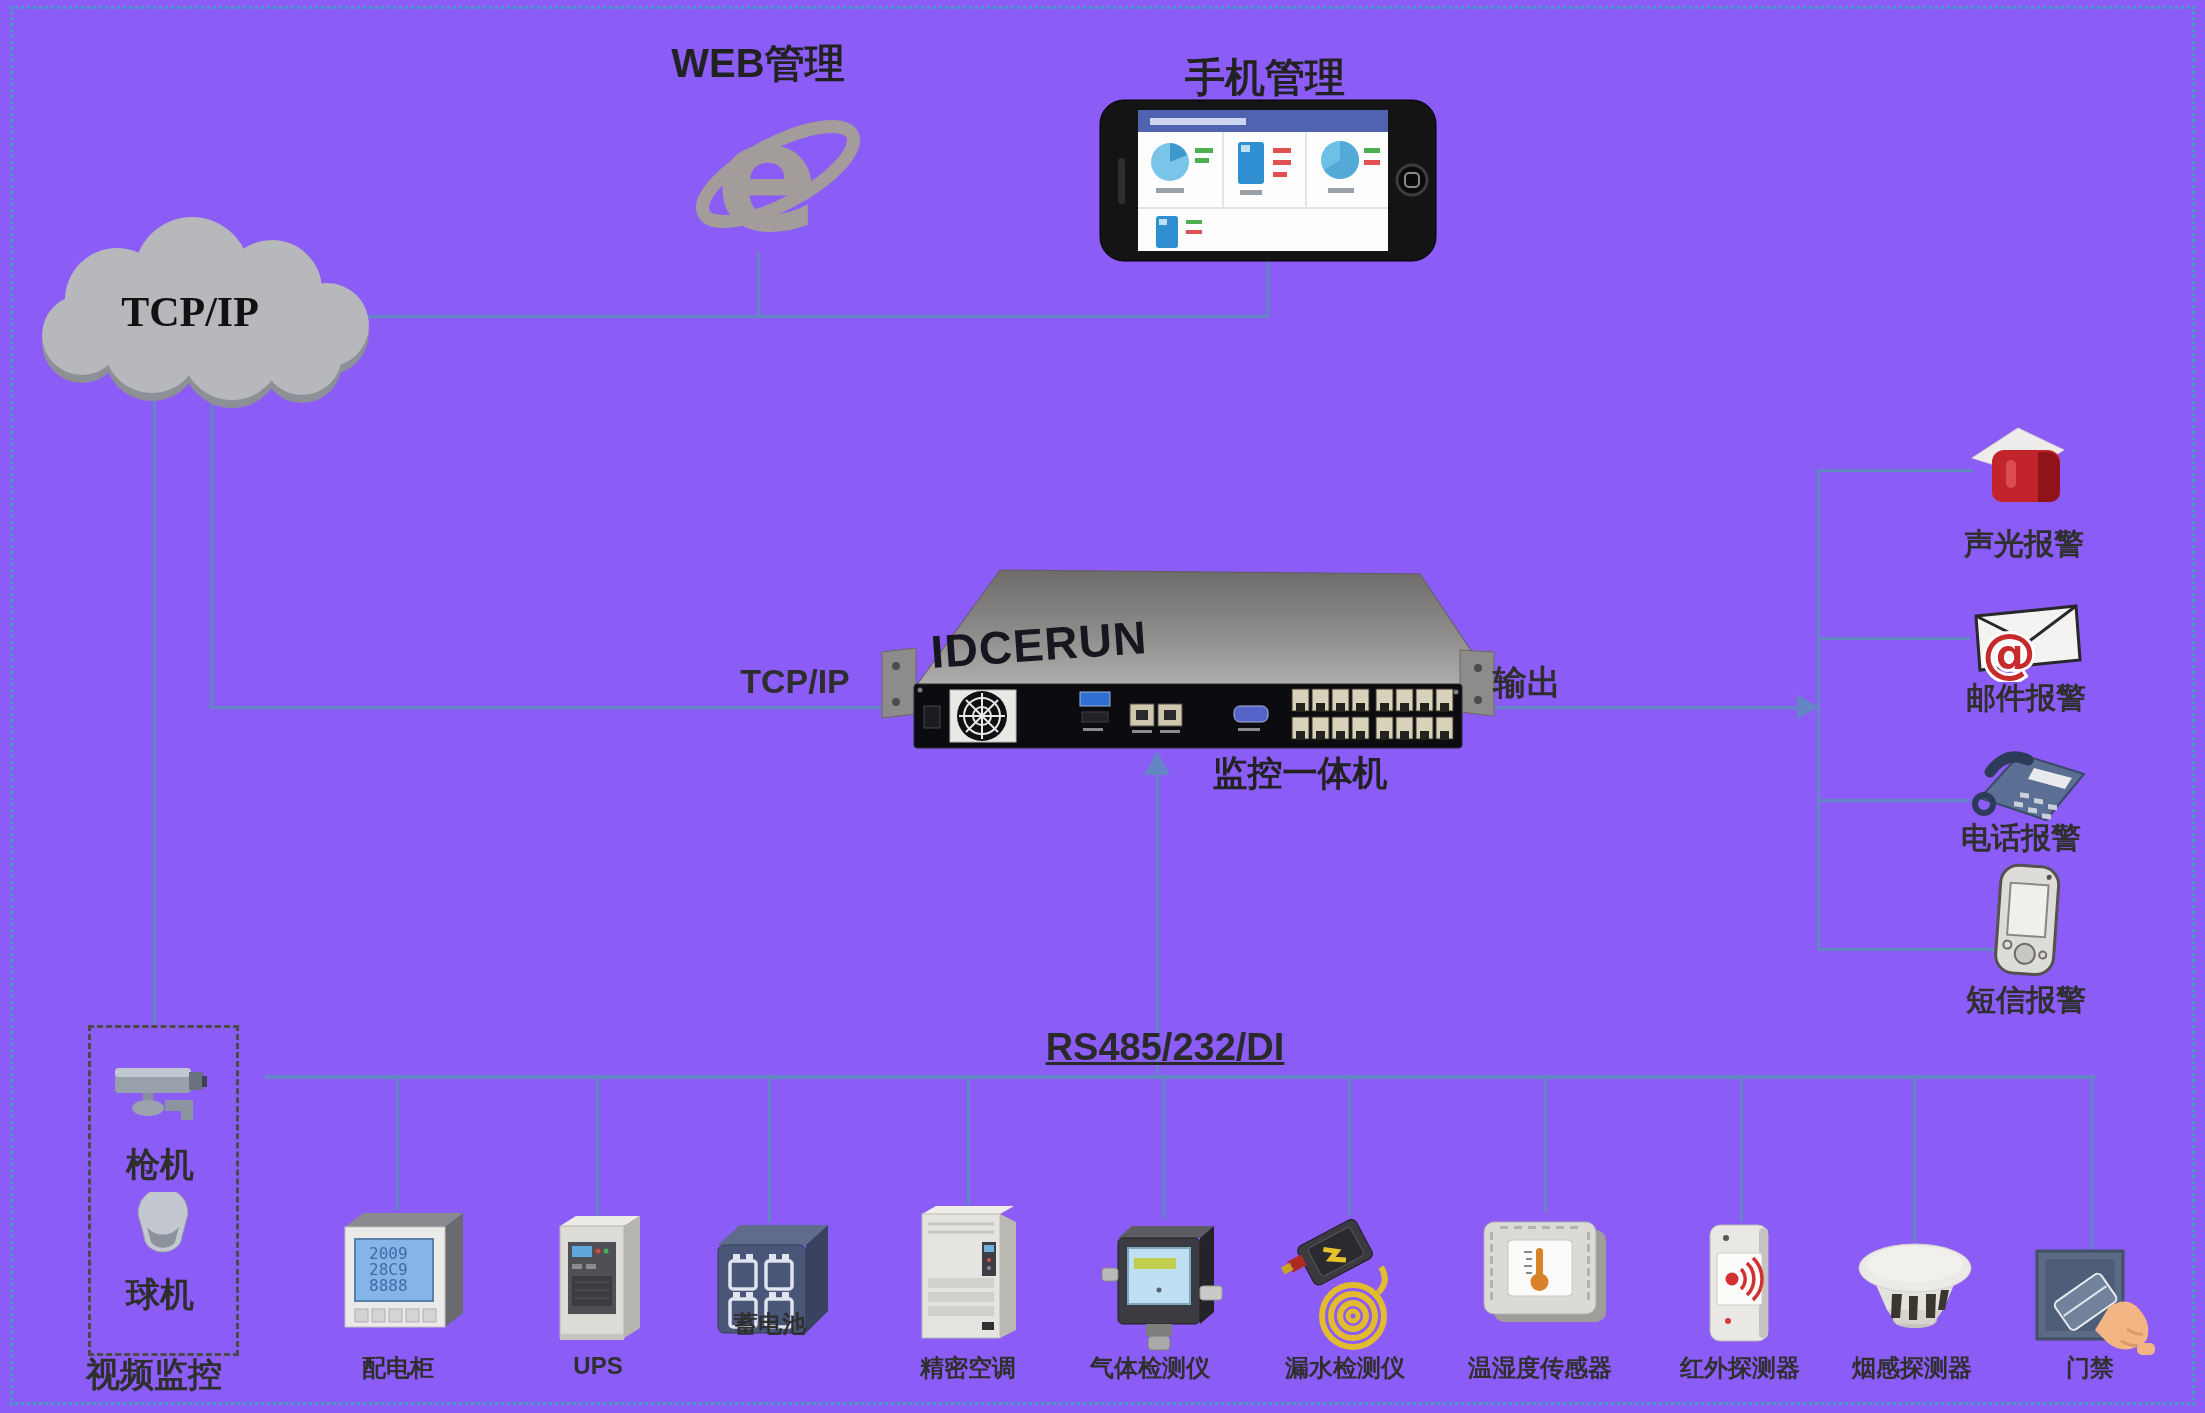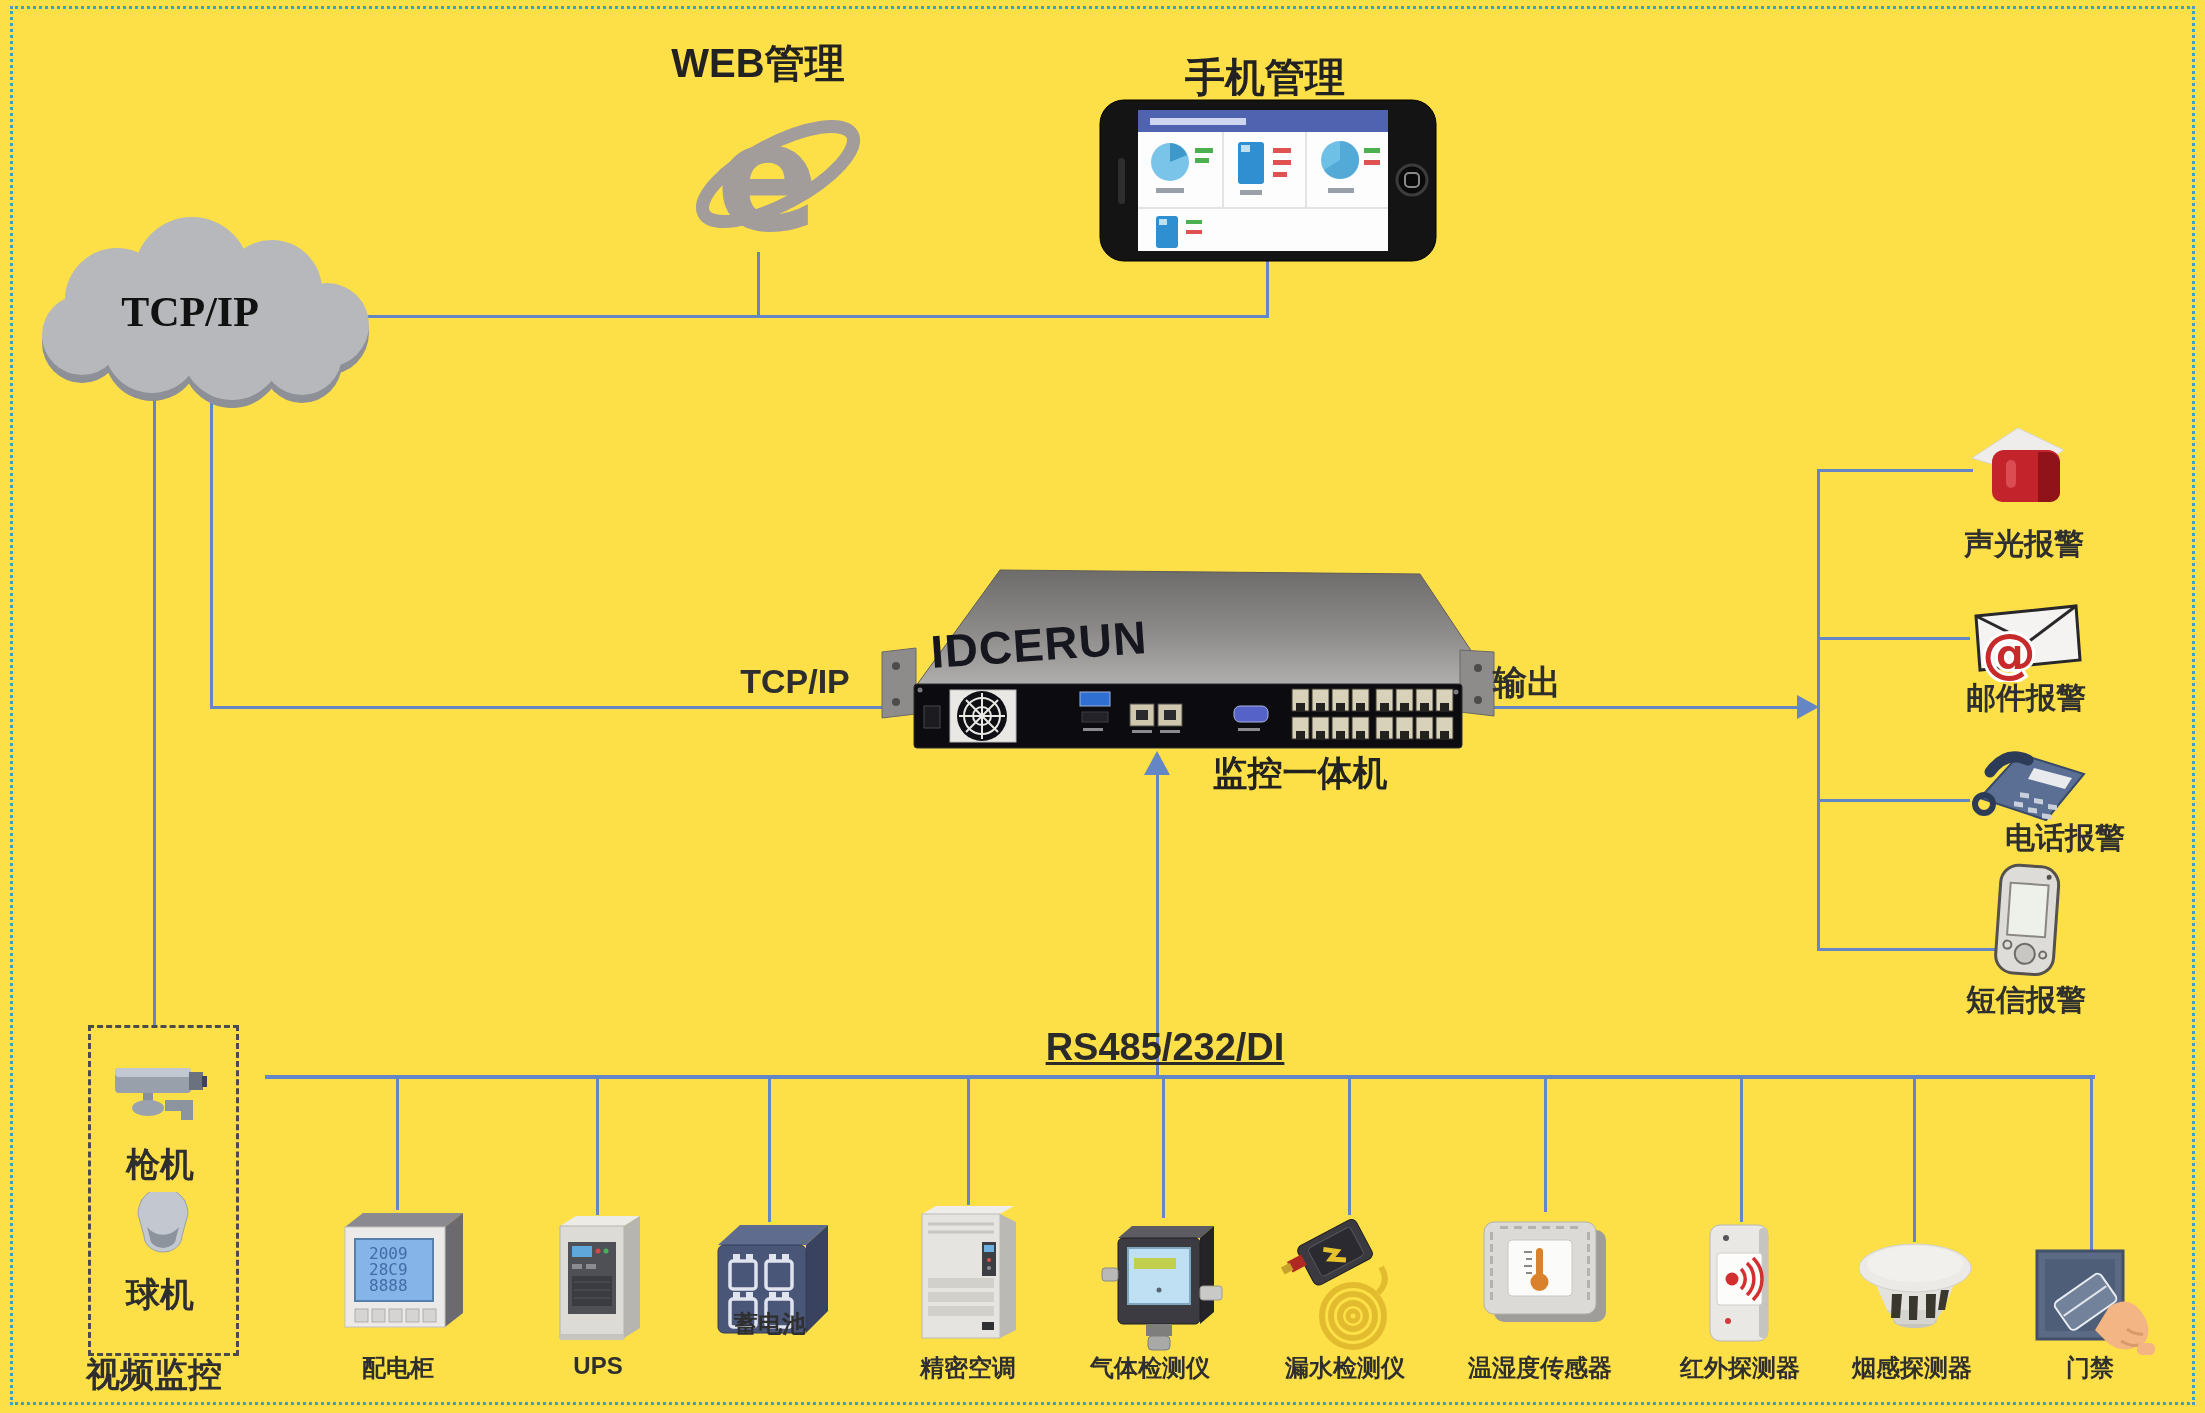--- a/index.html
+++ b/index.html
@@ -1,17 +1,17 @@
 <!DOCTYPE html>
 <html><head>
 <meta charset="utf-8">
 <style>
   html,body{margin:0;padding:0;background:#ffffff;}
   .canvas{
-    position:relative;width:2205px;height:1413px;background:#fde047;
+    position:relative;width:2205px;height:1413px;background:#8b5cf6;
     font-family:"Liberation Sans",sans-serif;overflow:hidden;
   }
   .frame{position:absolute;left:10px;top:6px;right:10px;bottom:8px;border:3px dotted #3fa0c0;pointer-events:none;}
   .lbl{position:absolute;color:#222;white-space:nowrap;transform:translateX(-50%);}
   .lbl-big{font-size:40px;font-weight:700;}
   .lbl-mid{font-size:34px;font-weight:600;color:#2e2e2e;}
   .lbl-dev{font-size:24px;font-weight:700;color:#2f2f2f;}
   .lbl-alarm{font-size:30px;font-weight:600;color:#2f2f2f;}
   .lbl-serif{font-family:"Liberation Serif",serif;font-size:42px;font-weight:700;color:#111;}
   .hline,.vline{position:absolute;background:#6486c4;}
@@ -206,21 +206,21 @@
       <rect x="58" y="44" width="9" height="5" transform="skewY(8)"></rect>
         <rect x="72" y="48" width="9" height="5" transform="skewY(8)"></rect>
         <rect x="86" y="52" width="9" height="5" transform="skewY(8)"></rect>
       <rect x="52" y="54" width="9" height="5" transform="skewY(8)"></rect>
         <rect x="66" y="58" width="9" height="5" transform="skewY(8)"></rect>
         <rect x="80" y="62" width="9" height="5" transform="skewY(8)"></rect>
     </g>
     <path d="M28,32 q16,-22 38,-12" stroke="#2c3c58" stroke-width="11" fill="none" stroke-linecap="round"></path>
     <circle cx="22" cy="64" r="9" fill="none" stroke="#2c3c58" stroke-width="6"></circle>
   </svg>
-  <div class="lbl lbl-alarm" style="left:2021px;top:818px;margin-left:44px;">电话报警</div>
+  <div class="lbl lbl-alarm" style="left:2021px;top:818px;">电话报警</div>
 
   <svg class="icon" style="left:1988px;top:862px;" width="80" height="118" viewBox="0 0 80 118">
     <g transform="rotate(4 40 60)">
       <rect x="10" y="4" width="58" height="108" rx="18" fill="#dedcd8" stroke="#55524e" stroke-width="3"></rect>
       <rect x="20" y="22" width="38" height="52" fill="#eef0ea" stroke="#8a8782" stroke-width="2"></rect>
       <circle cx="39" cy="92" r="10" fill="#c9c7c3" stroke="#6e6b66" stroke-width="2"></circle>
       <circle cx="21" cy="84" r="4" fill="none" stroke="#6e6b66" stroke-width="2"></circle>
       <circle cx="57" cy="92" r="3.5" fill="none" stroke="#6e6b66" stroke-width="2"></circle>
       <circle cx="58" cy="14" r="2.5" fill="#55524e"></circle>
     </g>

